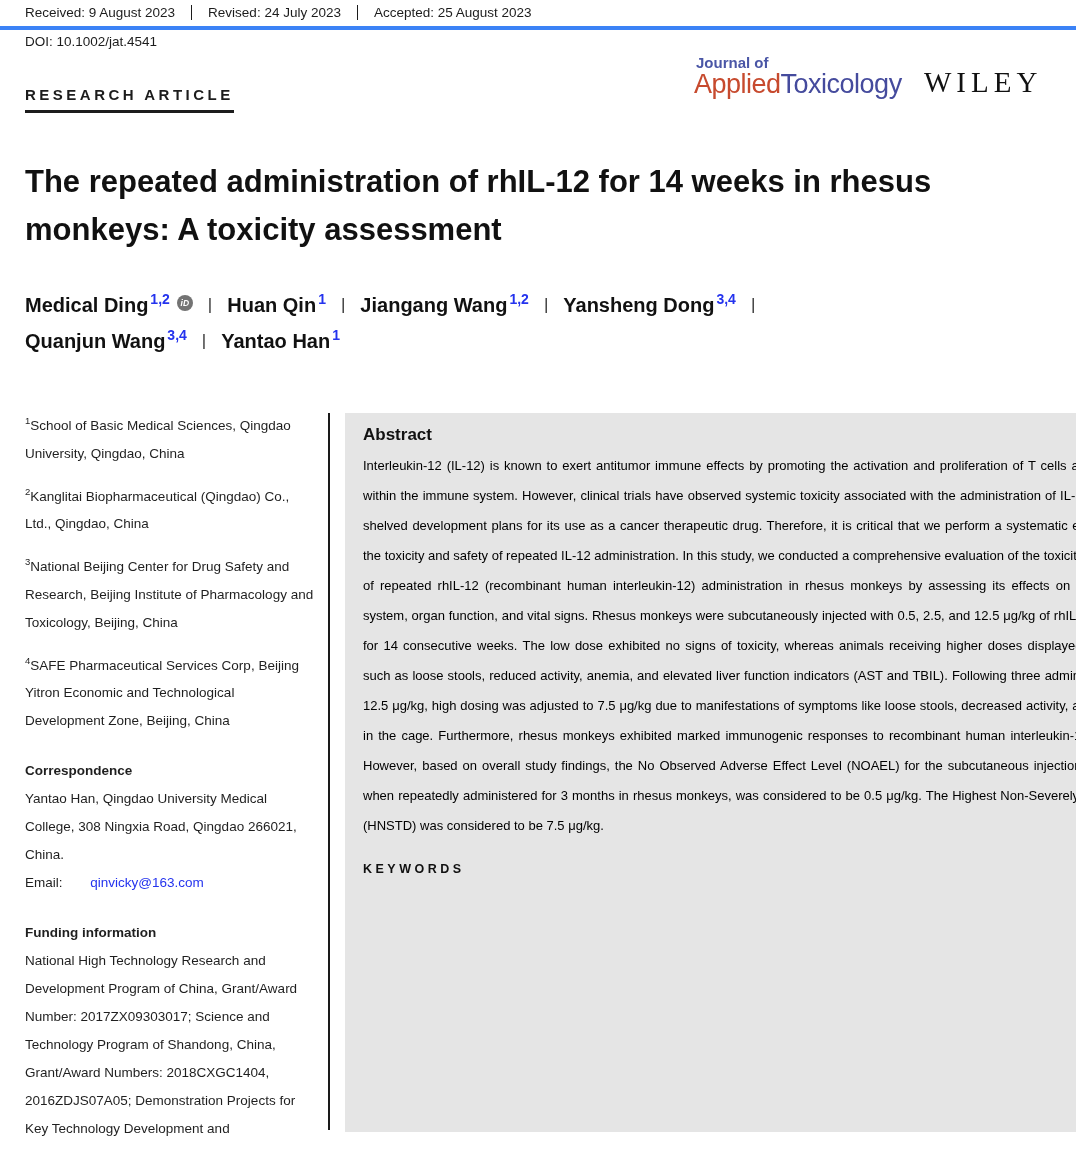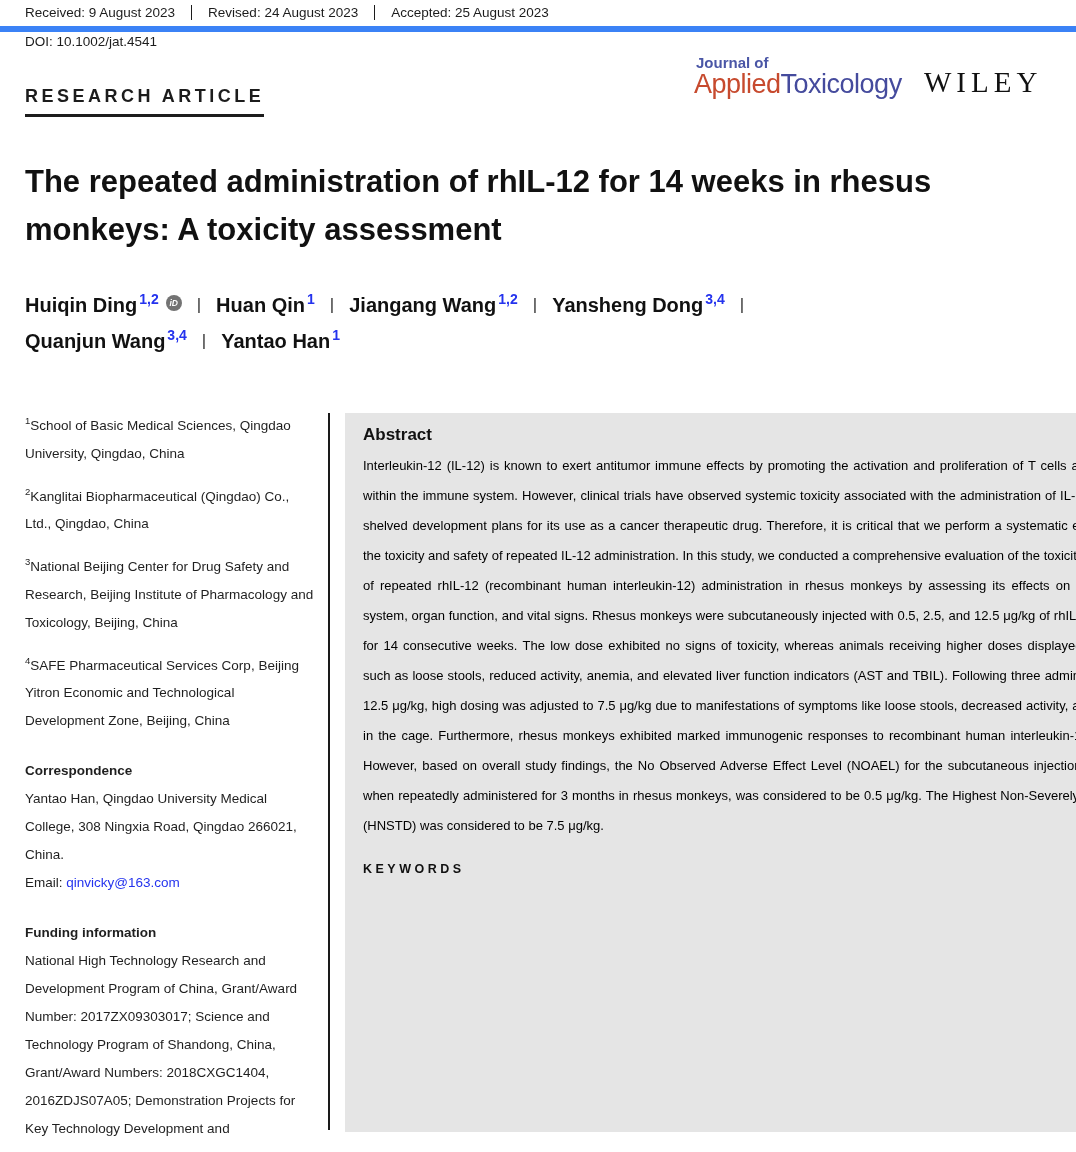--- a/index.html
+++ b/index.html
@@ -1,28 +1,28 @@
 <!DOCTYPE html>
 <html><head>
 <meta charset="utf-8">
 <style>
   html,body{margin:0;padding:0;background:#fff;}
   .page{
     position:relative;width:1076px;height:1152px;background:#fff;overflow:hidden;
     font-family:"Liberation Sans","DejaVu Sans",sans-serif;color:#1c1c1c;
   }
   
-  .top-bar{position:absolute;top:0;left:0;right:0;border-bottom:6px solid #3b82f6;}
+  .top-bar{position:absolute;top:0;left:0;right:0;border-bottom:4px solid #3b82f6;}
   .top-bar-inner{display:flex;align-items:stretch;padding:5px 0 6px 25px;}
   .date-cell{font-size:13.5px;padding:0 16px;}
   .date-cell:first-child{padding-left:0;}
   .date-cell.sep{border-right:1.5px solid #1c1c1c;}
   .doi{position:absolute;top:34px;left:25px;font-size:13.5px;}
   
-  .research{position:absolute;top:86px;left:25px;font-size:18px;font-weight:bold;
+  .research{position:absolute;top:86px;left:25px;font-size:15px;font-weight:bold;
     letter-spacing:3.5px;padding-bottom:7px;border-bottom:3.5px solid #1c1c1c;}
   
   .logo{position:absolute;top:55px;left:694px;line-height:1;}
   .logo .jof{font-size:15px;font-weight:bold;color:#4a56a6;margin-left:2px;}
   .logo .name{margin-top:1px;font-size:27px;letter-spacing:-0.5px;}
   .logo .applied{color:#c74a2e;font-weight:400;}
   .logo .tox{color:#454b9d;font-weight:normal;}
   .wiley{position:absolute;top:66px;left:924px;font-family:"Liberation Serif","DejaVu Serif",serif;
     font-size:29px;letter-spacing:5px;color:#111;font-weight:500;}
   
@@ -34,41 +34,41 @@
   .author-sup{font-size:14px;color:#2433ee;font-weight:bold;position:relative;top:-8px;margin-left:2px;}
   .author-sep{font-weight:300;color:#333;font-size:17px;margin:0 15px;position:relative;top:-2px;}
   .orcid{display:inline-block;width:16px;height:16px;border-radius:50%;background:#737373;color:#fff;
     font-size:8.5px;font-weight:bold;text-align:center;line-height:16px;margin-left:7px;
     position:relative;top:-6px;font-style:italic;}
   
   .left-col{position:absolute;top:407px;left:25px;width:290px;font-size:13.5px;line-height:28px;color:#1f1f1f;}
   .left-col p{margin:0 0 10px 0;}
   .left-col sup{font-size:9.5px;}
   .col-heading{font-weight:bold;margin:22px 0 0 0 !important;}
-  .email-link{color:#2433ee;text-decoration:none;}
+  .email-link{color:#2433ee;text-decoration:none;margin-left:24px;}
   .corr-entry{margin-bottom:14px !important;}
   
   .divider{position:absolute;left:328px;top:413px;width:2px;height:717px;background:#1a1a1a;}
   
   .abstract-box{position:absolute;left:345px;top:413px;width:822px;height:719px;background:#e5e5e5;
     box-sizing:border-box;padding:12px 20px 0 18px;}
   .abstract-heading{font-size:17px;font-weight:bold;color:#111;margin:0 0 6px 0;}
   .abstract-text{font-size:13px;line-height:30px;text-align:justify;color:#000000;margin:0;}
   .kw-heading{font-size:12.5px;font-weight:bold;letter-spacing:3.5px;margin:21px 0 8px 0;color:#111;}
   .kw-text{font-size:14.5px;color:#161616;}
 </style>
 </head>
 <body>
 
 <div class="page">
 
   <div class="top-bar">
     <div class="top-bar-inner">
       <span class="date-cell sep">Received: 9 August 2023</span>
-      <span class="date-cell sep">Revised: 24 August 2023</span>
+      <span class="date-cell sep">Revised: 24 July 2023</span>
       <span class="date-cell">Accepted: 25 August 2023</span>
     </div>
   </div>
 
   <div class="doi">DOI: 10.1002/jat.4541</div>
 
   <div class="research">RESEARCH ARTICLE</div>
 
   <div class="logo">
     <div class="jof">Journal of</div>
@@ -78,21 +78,21 @@
   </div>
   <div class="wiley">WILEY</div>
 
   <div class="title">
     <div>The repeated administration of rhIL-12 for 14 weeks in rhesus</div>
     <div>monkeys: A toxicity assessment</div>
   </div>
 
   <div class="authors">
     <div class="line">
-      <span>Huiqin Ding</span>
+      <span>Medical Ding</span>
         <span class="author-sup">1,2</span>
         <span class="orcid">iD</span>
       <span class="author-sep">|</span>
       <span>Huan Qin</span>
         <span class="author-sup">1</span>
       <span class="author-sep">|</span>
       <span>Jiangang Wang</span>
         <span class="author-sup">1,2</span>
       <span class="author-sep">|</span>
       <span>Yansheng Dong</span>

